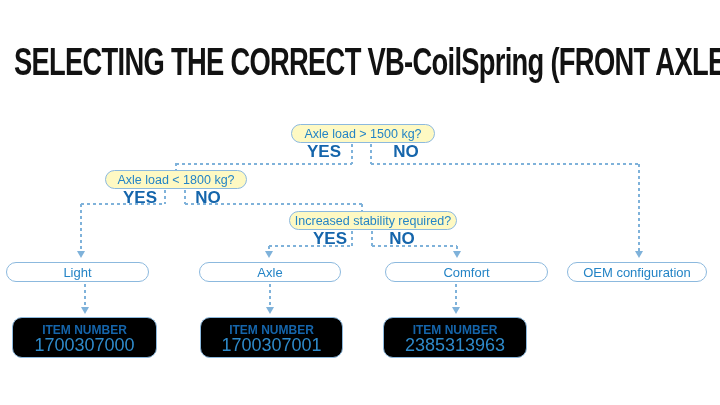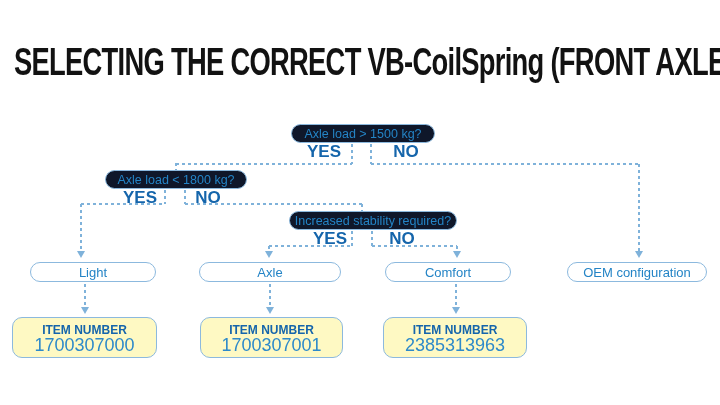--- a/index.html
+++ b/index.html
@@ -3,27 +3,27 @@
 <meta charset="utf-8">
 <style>
   html,body{margin:0;padding:0;background:#ffffff;}
   .page{position:relative;width:720px;height:405px;background:#ffffff;overflow:hidden;
         font-family:"Liberation Sans", sans-serif;}
   .title{position:absolute;left:14px;top:42px;margin:0;white-space:nowrap;
          font-size:38px;line-height:40px;font-weight:900;letter-spacing:-1px;color:#121212;
          transform:scaleX(0.72);transform-origin:0 50%;}
   .dbox{position:absolute;height:19px;border:1.5px solid #8cb9de;border-radius:12px;
         display:flex;align-items:center;justify-content:center;box-sizing:border-box;
-        color:#2484c6;font-size:12.5px;background:#0f172a;}
+        color:#2484c6;font-size:12.5px;background:#fef9c3;}
   .rbox{position:absolute;height:20px;border:1.5px solid #8cb9de;border-radius:12px;
         display:flex;align-items:center;justify-content:center;box-sizing:border-box;
         color:#2484c6;font-size:13px;background:#ffffff;}
   .ibox{position:absolute;height:41px;border:1.5px solid #8cb9de;border-radius:10px;
         display:flex;flex-direction:column;align-items:center;justify-content:center;
-        box-sizing:border-box;background:#fef9c3;}
+        box-sizing:border-box;background:#000000;text-decoration:underline;}
   .ibox .ilabel{color:#1565ab;font-weight:bold;font-size:12px;line-height:14px;}
   .ibox .inum{color:#2e8aca;font-size:18px;line-height:16px;}
   .lbl{position:absolute;color:#1565ab;font-weight:bold;font-size:17px;height:13px;
        text-align:center;line-height:13px;}
   .hline{position:absolute;height:2px;
          background-image:repeating-linear-gradient(to right,#7fb2da 0 3px,transparent 3px 6px);}
   .vline{position:absolute;width:2px;
          background-image:repeating-linear-gradient(to bottom,#7fb2da 0 3px,transparent 3px 6px);}
   .arr{position:absolute;width:0;height:0;border-left:4px solid transparent;
        border-right:4px solid transparent;border-top:7px solid #7fb2da;}
@@ -70,27 +70,27 @@
     <div class="lbl" style="left:382px;top:232px;width:40px">NO</div>
     <div class="vline" style="left:351px;top:231px;height:15px"></div>
     <div class="vline" style="left:371px;top:231px;height:15px"></div>
     <div class="hline" style="left:269px;top:245px;width:83px"></div>
     <div class="hline" style="left:372px;top:245px;width:85px"></div>
     <div class="vline" style="left:268px;top:246px;height:5px"></div>
     <div class="vline" style="left:456px;top:246px;height:5px"></div>
     <div class="arr" style="left:265px;top:251px"></div>
     <div class="arr" style="left:453px;top:251px"></div>
 
-    <div class="rbox" style="left:30px;top:262px;width:126px">
+    <div class="rbox" style="left:6px;top:262px;width:143px">
       <span>Light</span>
     </div>
     <div class="rbox" style="left:199px;top:262px;width:142px">
       <span>Axle</span>
     </div>
-    <div class="rbox" style="left:385px;top:262px;width:126px">
+    <div class="rbox" style="left:385px;top:262px;width:163px">
       <span>Comfort</span>
     </div>
     <div class="rbox" style="left:567px;top:262px;width:140px">
       <span>OEM configuration</span>
     </div>
 
     <div class="vline" style="left:84px;top:284px;height:23px"></div>
     <div class="vline" style="left:269px;top:284px;height:23px"></div>
     <div class="vline" style="left:455px;top:284px;height:23px"></div>
     <div class="arr" style="left:81px;top:307px"></div>

